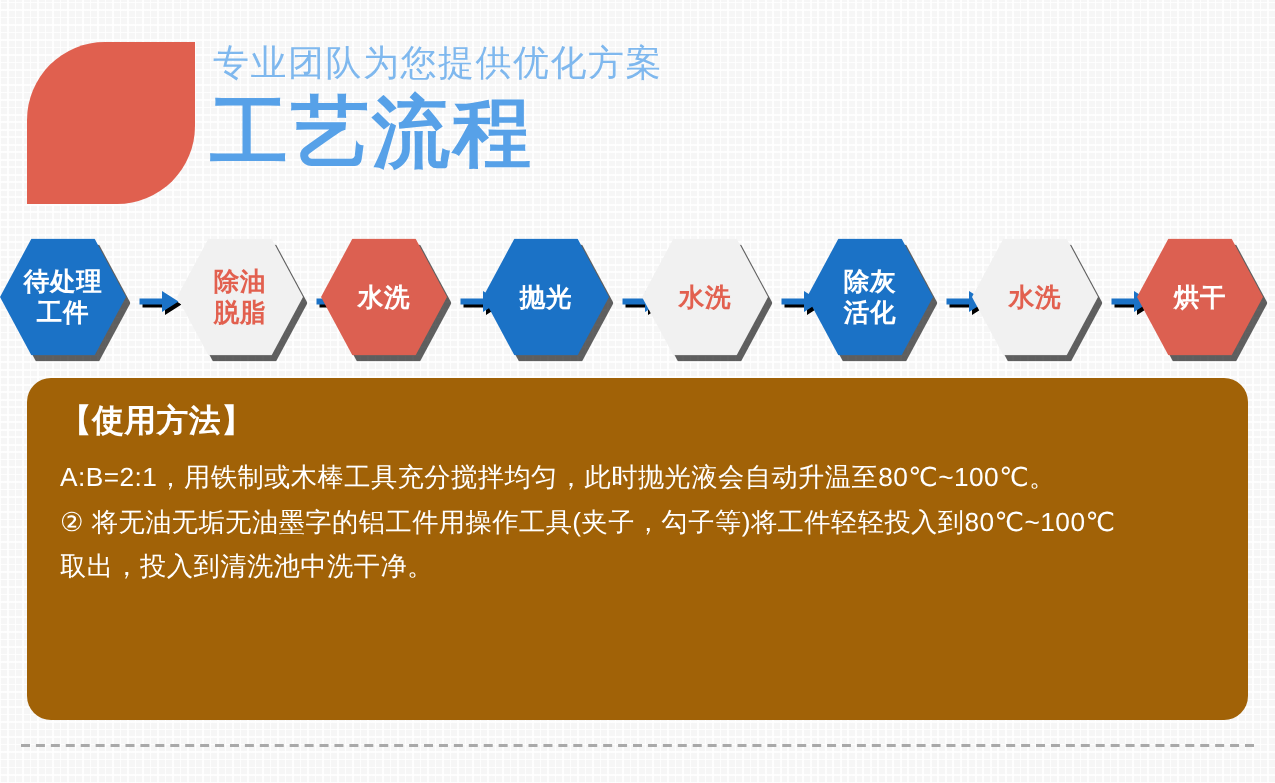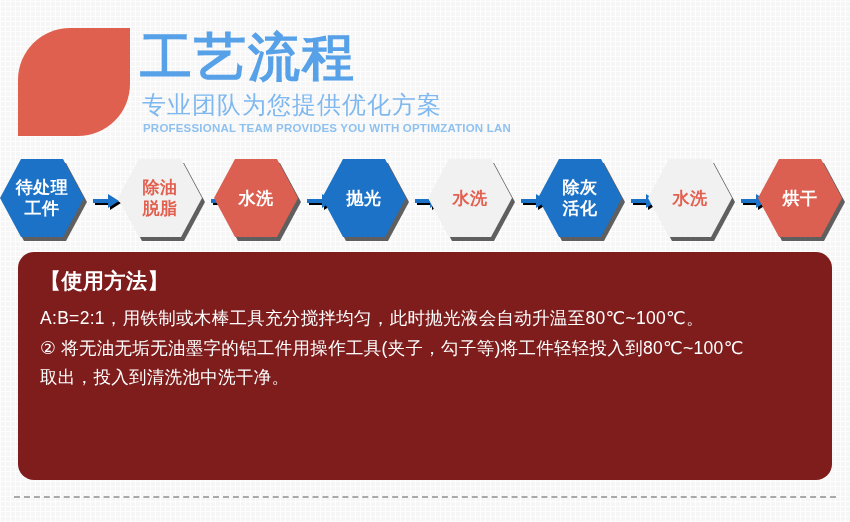--- a/index.html
+++ b/index.html
@@ -148,21 +148,21 @@
 
   .flow-arrow svg { display: block; }
 
   
   #note-box {
     position: absolute;
     left: 18px;
     top: 252px;
     width: 814px;
     height: 228px;
-    background: #7f1d1d;
+    background: #a16207;
     border-radius: 16px;
     box-sizing: border-box;
     padding: 14px 26px 10px 22px;
   }
 
   #note-title {
     font-size: 21px;
     line-height: 30px;
     color: #ffffff;
     font-weight: bold;
@@ -189,23 +189,22 @@
   }
 </style>
 </head>
 <body>
 
 <div id="page">
 
   <div id="header">
     <div id="brand-leaf"></div>
     <div id="title-block">
+      <div id="sub-title">专业团队为您提供优化方案</div>
       <div id="main-title">工艺流程</div>
-      <div id="sub-title">专业团队为您提供优化方案</div>
-      <div id="sub-title-en">PROFESSIONAL TEAM PROVIDES YOU WITH OPTIMZATION LAN</div>
     </div>
   </div>
 
   <div id="flow">
 
     <div class="flow-node" style="left:0px;">
       <div class="hex-shadow"></div>
       <div class="hex blue">
         <div class="hex-label">
           <span>待处理</span><br>

